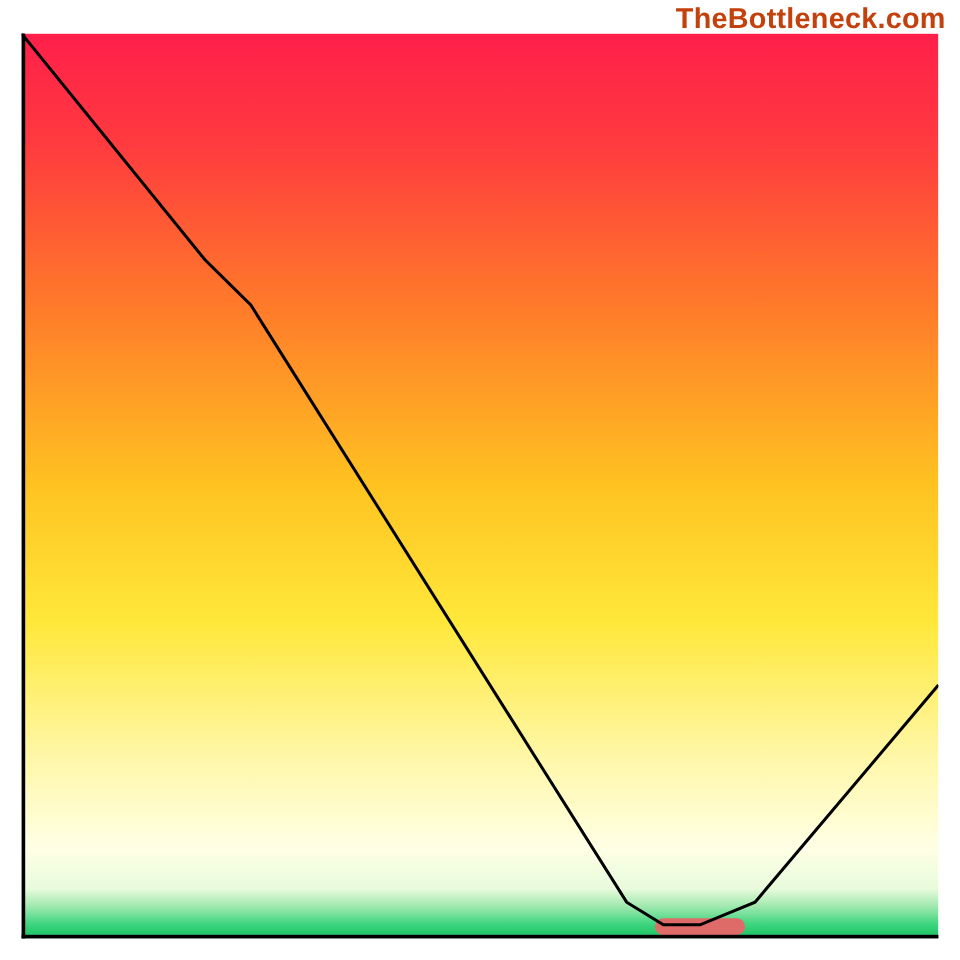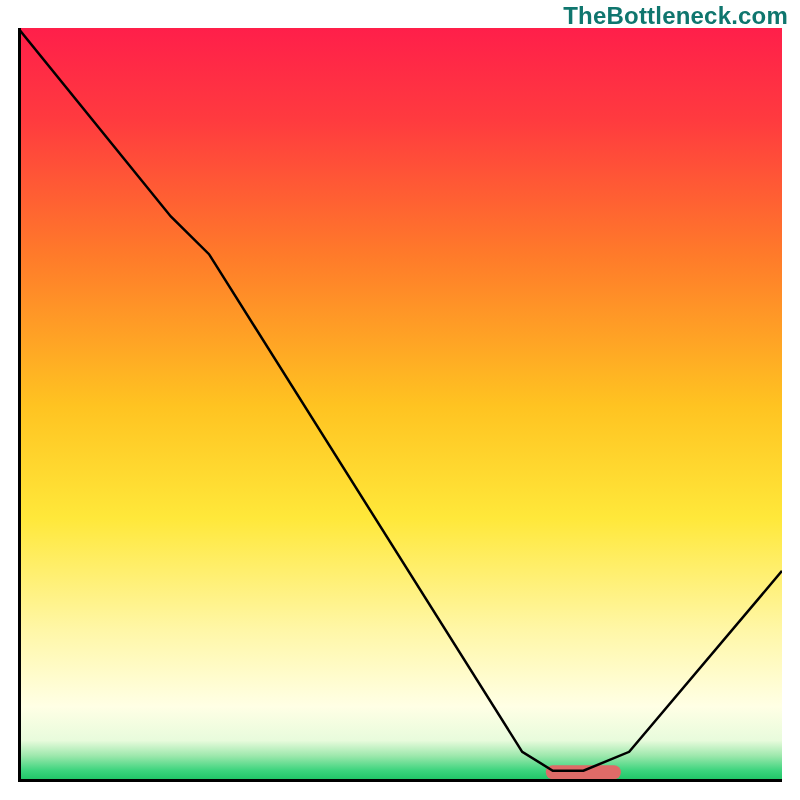--- a/index.html
+++ b/index.html
@@ -15,21 +15,21 @@
     position: relative;
     width: 800px;
     height: 800px;
   }
   .watermark {
     position: absolute;
     top: 2px;
     right: 12px;
     font-size: 24px;
     font-weight: 600;
-    color: #0f766e;
+    color: #c2410c;
     letter-spacing: 0.2px;
   }
   .plot {
     position: absolute;
     left: 18px;
     top: 28px;
     width: 764px;
     height: 754px;
     border: 3px solid #000;
     border-top: none;

